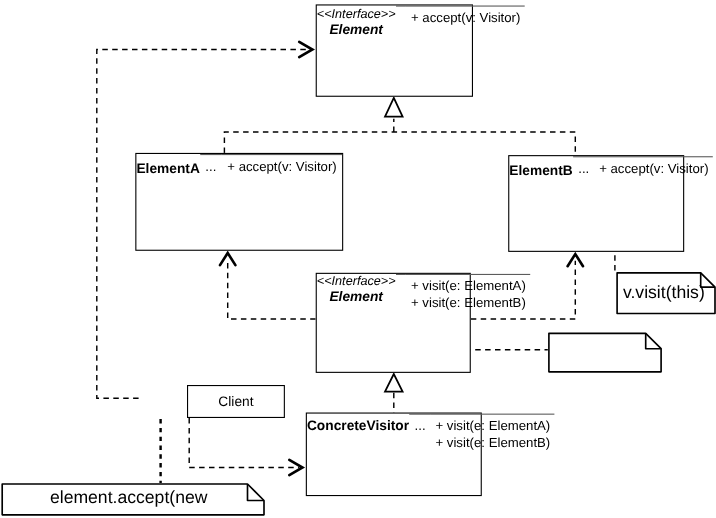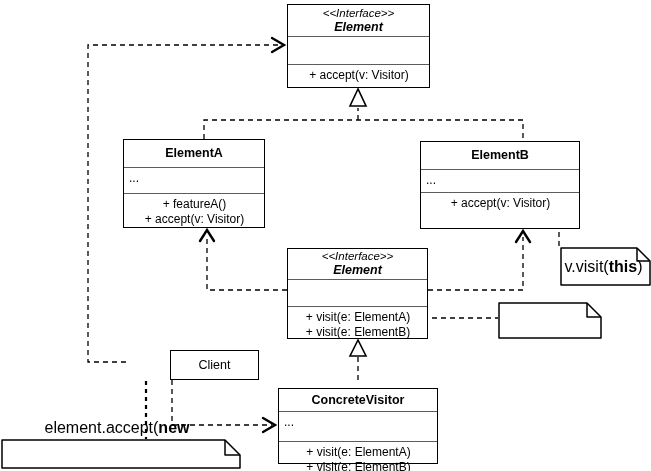--- a/index.html
+++ b/index.html
@@ -2,36 +2,36 @@
 <html><head>
 <meta charset="utf-8">
 <style>
   * { box-sizing: border-box; }
   html,body { margin:0; padding:0; background:#ffffff; }
   body { font-family:"Liberation Sans", sans-serif; color:#000; }
   .canvas { position:relative; width:651px; height:471px; background:#ffffff; overflow:hidden; }
   .edges { position:absolute; left:0; top:0; }
 
   .uml-class { position:absolute; border:1.5px solid #000; background:#fff;
-               display:flex; flex-direction:column; font-size:12px; }
+               display:flex; flex-direction:row; font-size:12px; }
   .head { display:flex; flex-direction:column; align-items:center; justify-content:center;
           text-align:center; flex:0 0 auto; }
   .stereo { font-style:italic; font-size:11.5px; line-height:13px; }
   .cname  { font-weight:bold; font-size:12.5px; line-height:15px; }
   .cname.iface { font-style:italic; }
   .sec { border-top:1px solid #5c5c5c; padding:3px 4px 0 5px; line-height:15px; flex:0 0 auto; }
   .sec.grow { flex:1 1 auto;text-align:center; }
   .member { white-space:nowrap; }
 
   .plainbox { position:absolute; border:1.5px solid #000; background:#fff;
               display:flex; align-items:center; justify-content:center; font-size:12.5px;margin-left:44px; }
 
   .note-text { position:absolute; display:flex; align-items:center; justify-content:center;
                font-size:16px; white-space:nowrap; }
-  .bold { font-weight:bold; }
+  .bold { font-weight:normal; }
 
   .dash      { fill:none; stroke:#000; stroke-width:1.3; stroke-dasharray:5 4; }
   .dashthick { fill:none; stroke:#000; stroke-width:2.2; stroke-dasharray:4 4; }
   .openarrow { fill:none; stroke:#000; stroke-width:2.4; stroke-linecap:round; }
   .tri       { fill:#fff; stroke:#000; stroke-width:1.6; }
   .anchor    { fill:#fff; stroke:#000; stroke-width:1.3; }
   .note      { fill:#fff; stroke:#000; stroke-width:1.5; stroke-linejoin:round; }
   .notefold  { fill:none; stroke:#000; stroke-width:1.5; stroke-linejoin:round; }
 </style>
 </head>
@@ -104,34 +104,33 @@
     <div class="head" style="height:31px;">
       <div class="stereo">&lt;&lt;Interface&gt;&gt;</div>
       <div class="cname iface">Element</div>
     </div>
     <div class="sec" style="height:28px;"></div>
     <div class="sec grow">
       <div class="member">+ accept(v: Visitor)</div>
     </div>
   </div>
 
-  <div class="uml-class" style="left:123px; top:139px; width:142px; height:89px;">
+  <div class="uml-class" style="left:123px; top:139px; width:189px; height:89px;">
     <div class="head" style="height:27px;">
       <div class="cname">ElementA</div>
     </div>
     <div class="sec" style="height:26px;">
       <div class="member">...</div>
     </div>
     <div class="sec grow">
-      <div class="member">+ featureA()</div>
       <div class="member">+ accept(v: Visitor)</div>
     </div>
   </div>
 
-  <div class="uml-class" style="left:420px; top:141px; width:160px; height:88px;">
+  <div class="uml-class" style="left:462px; top:141px; width:160px; height:88px;">
     <div class="head" style="height:27px;">
       <div class="cname">ElementB</div>
     </div>
     <div class="sec" style="height:23px;">
       <div class="member">...</div>
     </div>
     <div class="sec grow">
       <div class="member">+ accept(v: Visitor)</div>
     </div>
   </div>
@@ -145,38 +144,38 @@
     <div class="sec grow">
       <div class="member">+ visit(e: ElementA)</div>
       <div class="member">+ visit(e: ElementB)</div>
     </div>
   </div>
 
   <div class="plainbox" style="left:126px; top:350px; width:89px; height:30px;">
     <span>Client</span>
   </div>
 
-  <div class="uml-class" style="left:278px; top:388px; width:160px; height:76px;">
+  <div class="uml-class" style="left:278px; top:375px; width:160px; height:76px;">
     <div class="head" style="height:22px;">
       <div class="cname">ConcreteVisitor</div>
     </div>
     <div class="sec" style="height:30px;">
       <div class="member">...</div>
     </div>
     <div class="sec grow">
       <div class="member">+ visit(e: ElementA)</div>
       <div class="member">+ visit(e: ElementB)</div>
     </div>
   </div>
 
   <div class="note-text" style="left:561px; top:248px; width:85px; height:37px;">
     <span>v.visit(</span>
       <span class="bold">this</span>
       <span>)</span>
   </div>
 
 
-  <div class="note-text" style="left:2px; top:414px; width:230px; height:28px;">
+  <div class="note-text" style="left:2px; top:439px; width:230px; height:28px;">
     <span>element.accept(</span>
       <span class="bold">new</span>
   </div>
 
 </div>
 
 </body></html>

